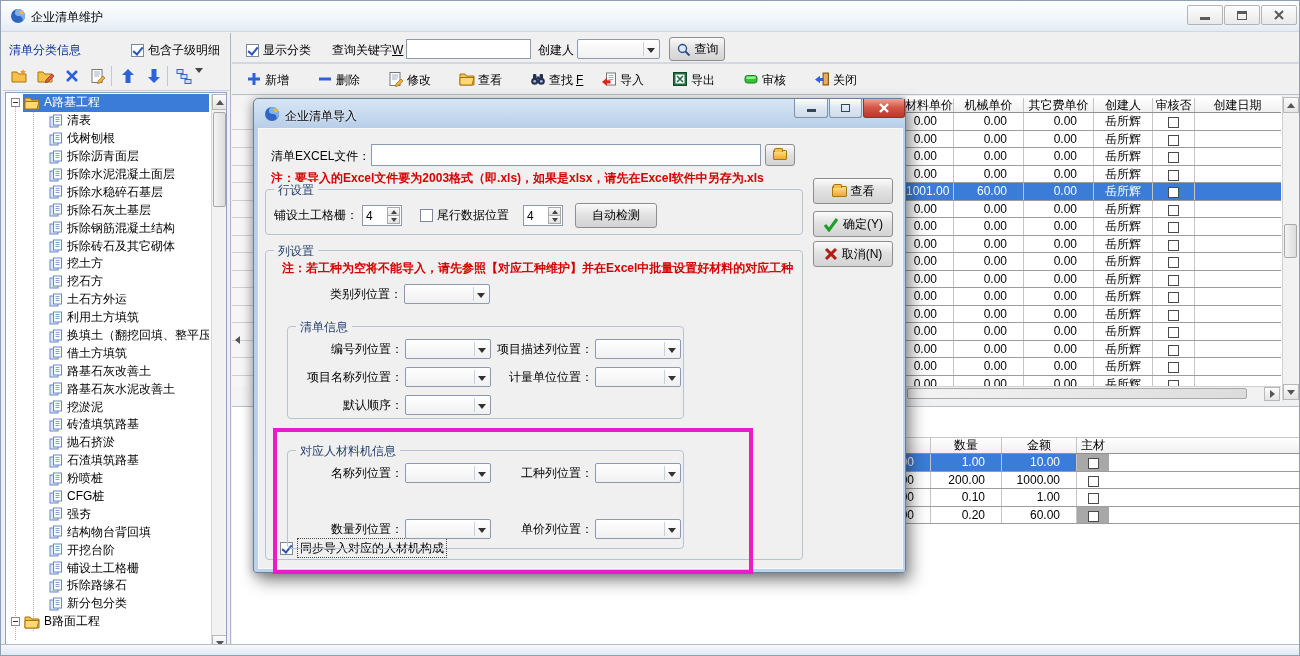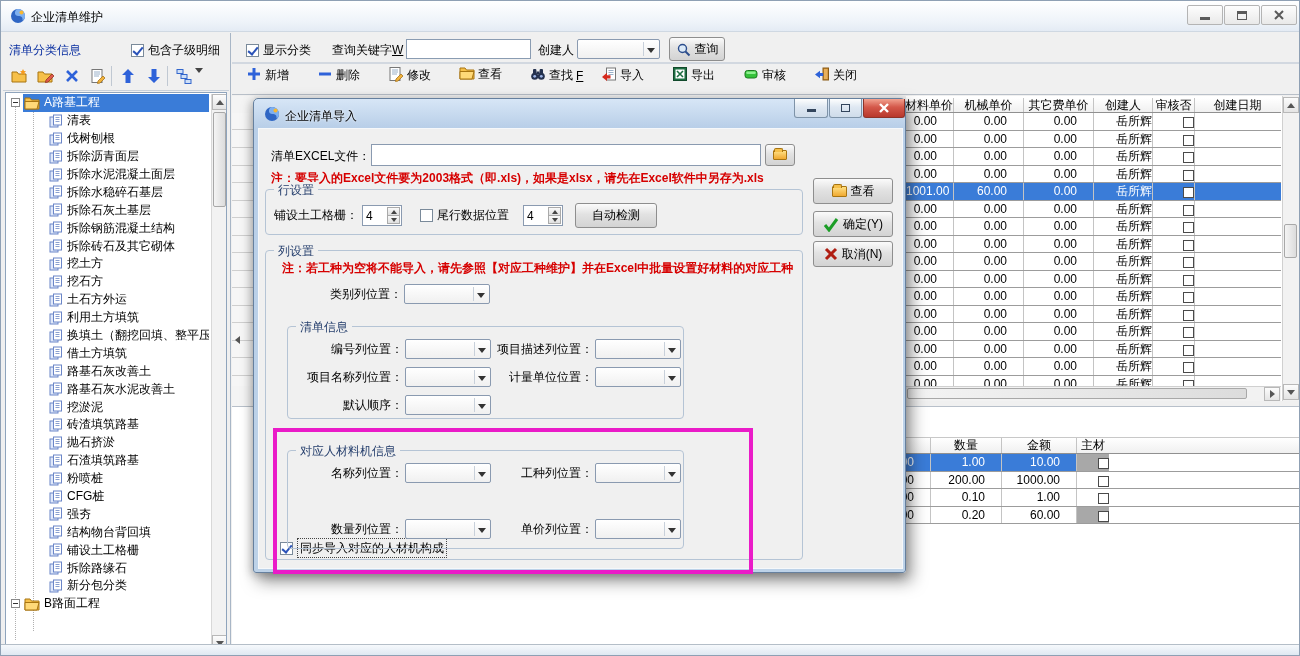--- a/index.html
+++ b/index.html
@@ -42,41 +42,41 @@
   .thumb{position:absolute;left:1px;width:13px;background:linear-gradient(90deg,#f4f4f4,#dcdcdc);border:1px solid #a8a8a8;border-radius:2px;}
   
   #filter-bar{position:absolute;left:231px;top:32px;width:1069px;height:31px;background:#f0f0f0;border-bottom:2px solid #d2d8e0;}
   #cb-showcat{position:absolute;left:14px;top:8px;}
   #lbl-keyword{position:absolute;left:100px;top:9px;font-size:12px;}
   #inp-keyword{position:absolute;left:174px;top:6px;width:125px;height:20px;border:1px solid #8a9cb2;background:#fff;font-size:12px;padding:0 3px;}
   #lbl-creator{position:absolute;left:306px;top:9px;font-size:12px;}
   #combo-creator{position:absolute;left:345px;top:6px;width:83px;height:20px;}
   #btn-search{position:absolute;left:437px;top:4px;width:56px;height:24px;}
   .btn3d{display:flex;align-items:center;justify-content:center;gap:4px;background:linear-gradient(#fbfbfb,#e2e2e2 45%,#d3d3d3);border:1px solid #8e8e8e;border-radius:3px;font-size:12px;color:#000;}
-  #action-bar{position:absolute;left:231px;top:65px;width:1069px;height:29px;background:#f0f0f0;border-bottom:1px solid #b8bfc8;display:flex;align-items:flex-start;padding-left:14px;}
+  #action-bar{position:absolute;left:231px;top:65px;width:1069px;height:29px;background:#f0f0f0;border-bottom:1px solid #b8bfc8;display:flex;align-items:center;padding-left:14px;}
   .abar-item{width:66px;margin-right:5px;display:flex;align-items:center;gap:3px;font-size:12px;flex:none;cursor:default;}
   .mn{text-decoration:underline;}
   
   #peek-strip{position:absolute;left:231px;top:95px;width:22px;height:548px;background:#f4f4f4;}
   #peek-lines-top{position:absolute;left:0;top:17px;width:21px;height:273px;background:repeating-linear-gradient(#f6f6f6 0 16.5px,#cfcfcf 16.5px 17.5px);}
   #peek-lines-bottom{position:absolute;left:0;top:341px;width:21px;height:88px;background:repeating-linear-gradient(#f6f6f6 0 16.5px,#cfcfcf 16.5px 17.5px);}
   #peek-left-arrow{position:absolute;left:3px;top:240px;}
   #peek-cb{position:absolute;left:6px;top:314px;}
   #peek-right-arrow{position:absolute;left:8px;top:353px;}
   
   #grid-top{position:absolute;left:905px;top:95px;width:393px;height:305px;background:#fff;}
   #gt-header{position:absolute;left:0;top:2px;width:375px;height:15px;display:flex;background:linear-gradient(#ffffff,#f0f0f0);border-bottom:1px solid #909090;}
   .gt-h{font-size:12px;text-align:center;border-right:1px solid #c4c4c4;overflow:hidden;white-space:nowrap;line-height:14px;}
   .clip-left{direction:rtl;}
   #gt-rows{position:absolute;left:0;top:17px;width:375px;height:273px;overflow:hidden;}
   .grow{display:flex;height:17.5px;border-bottom:1px solid #9c9c9c;background:#fff;}
   .grow.sel{background:#3a7cd8;color:#fff;}
   .gcell{font-size:12px;line-height:16.5px;border-right:1px solid #c4c4c4;overflow:hidden;white-space:nowrap;}
   .num{text-align:right;padding-right:16px;}
-  .ctr{text-align:right;}
+  .ctr{text-align:center;}
   .c0{width:48px;}.c1{width:70px;}.c2{width:70px;}.c3{width:59px;}.c4{width:42px;}.c5{width:85px;border-right:none;}
   .cbx{display:inline-block;width:11px;height:11px;border:1px solid #4a4a4a;background:#fff;vertical-align:middle;margin-top:2px;}
   #gt-vscroll{position:absolute;left:376px;top:0px;width:17px;height:305px;background:#f2f2f2;border-left:1px solid #d0d0d0;}
   #gt-hscroll{position:absolute;left:0;top:290px;width:375px;height:15px;background:#f2f2f2;border-top:1px solid #d0d0d0;}
   
   #lower-panel{position:absolute;left:231px;top:405px;width:1069px;height:238px;background:#fff;border-top:1px solid #b8c0ca;}
   #grid-bottom{position:absolute;left:674px;top:30px;width:394px;height:110px;background:#fff;}
   #gb-header{display:flex;height:17px;background:linear-gradient(#ffffff,#f0f0f0);border-bottom:1px solid #909090;border-top:1px solid #c8c8c8;}
   .gb-c0{width:25px;}.gb-c1{width:71px;}.gb-c2{width:75px;}.gb-c3{width:32px;border-right:none;}
   .gbrow{display:flex;height:17.5px;border-bottom:1px solid #9c9c9c;background:#fff;}
@@ -418,20 +418,28 @@
                 <path d="M6.5 3.5h4M6.5 5.5h4M6.5 7.5h4" stroke="#8aa0d0"></path>
               </svg></span>
             <span class="tlabel">结构物台背回填</span>
           </div>
           <div class="trow">
             <span class="dicon"><svg width="14" height="14" viewBox="0 0 14 14">
                 <rect x="1" y="3" width="8" height="10" fill="#dfe8fa" stroke="#6b86c8"></rect>
                 <rect x="4.5" y="1" width="8" height="10" fill="#fff" stroke="#6b86c8"></rect>
                 <path d="M6.5 3.5h4M6.5 5.5h4M6.5 7.5h4" stroke="#8aa0d0"></path>
               </svg></span>
+            <span class="tlabel">开挖台阶</span>
+          </div>
+          <div class="trow">
+            <span class="dicon"><svg width="14" height="14" viewBox="0 0 14 14">
+                <rect x="1" y="3" width="8" height="10" fill="#dfe8fa" stroke="#6b86c8"></rect>
+                <rect x="4.5" y="1" width="8" height="10" fill="#fff" stroke="#6b86c8"></rect>
+                <path d="M6.5 3.5h4M6.5 5.5h4M6.5 7.5h4" stroke="#8aa0d0"></path>
+              </svg></span>
             <span class="tlabel">铺设土工格栅</span>
           </div>
           <div class="trow">
             <span class="dicon"><svg width="14" height="14" viewBox="0 0 14 14">
                 <rect x="1" y="3" width="8" height="10" fill="#dfe8fa" stroke="#6b86c8"></rect>
                 <rect x="4.5" y="1" width="8" height="10" fill="#fff" stroke="#6b86c8"></rect>
                 <path d="M6.5 3.5h4M6.5 5.5h4M6.5 7.5h4" stroke="#8aa0d0"></path>
               </svg></span>
             <span class="tlabel">拆除路缘石</span>
           </div>

